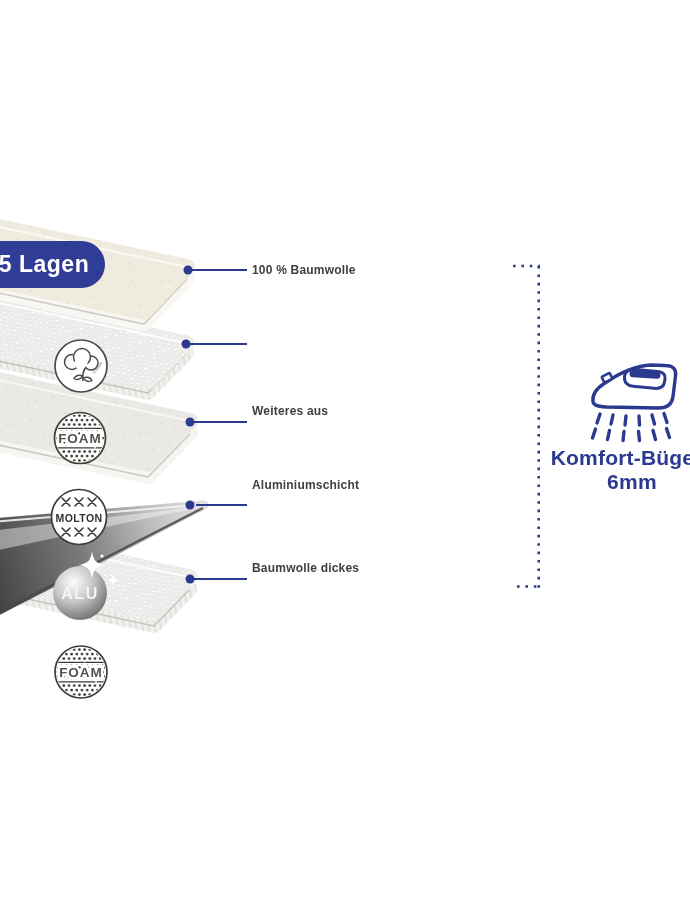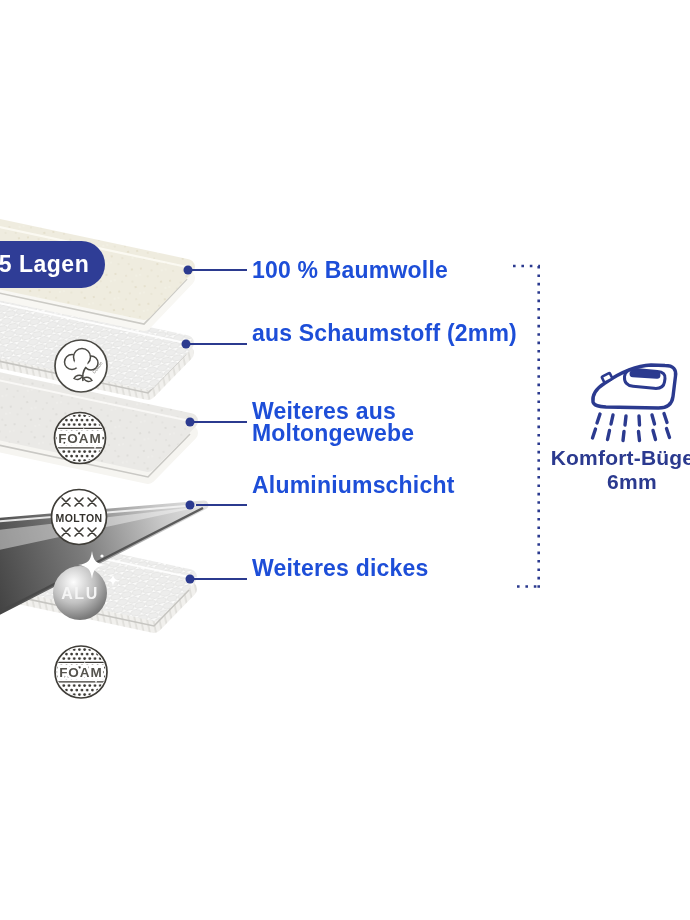--- a/index.html
+++ b/index.html
@@ -3,22 +3,22 @@
 <meta charset="utf-8">
 <style>
   html,body{margin:0;padding:0;}
   body{
     width:690px;height:920px;overflow:hidden;position:relative;background:#ffffff;
     font-family:"Liberation Sans",sans-serif;
   }
   svg{position:absolute;left:0;top:0;}
   svg text{font-family:"Liberation Sans",sans-serif;}
   .layer-label{
-    position:absolute;left:252px;color:#1d4ed8;font-weight:700;font-size:23px;
-    line-height:22px;letter-spacing:.2px;white-space:nowrap;
+    position:absolute;left:252px;color:#404040;font-weight:700;font-size:12px;
+    line-height:22px;letter-spacing:.2px;white-space:nowrap;text-align:right;
   }
   .layer-label span{display:block;}
   .callout{
     position:absolute;left:632px;top:446px;transform:translateX(-50%);
     text-align:center;color:#2b3a8f;font-weight:700;
   }
   .callout .title{font-size:21px;line-height:24px;white-space:nowrap;letter-spacing:.2px;}
   .callout .value{font-size:21px;line-height:24px;letter-spacing:.3px;}
 </style>
 </head>
@@ -219,30 +219,28 @@
       <path d="M7.5,73 L4.5,82 M21.5,74.5 L19.5,83.5 M36,75.5 L35,84.5 M50.5,75.5 L51.5,84.5 M65,74.5 L67.5,83.5 M78.5,72.5 L81.5,81.5"></path>
     </g>
   </g>
 </svg>
 
 <div class="layer-label" style="top:259px">
   <span>100 % Baumwolle</span>
   <span></span>
 </div>
 <div class="layer-label" style="top:322px">
-  <span>aus Schaumstoff (2mm)</span>
 </div>
 <div class="layer-label" style="top:400px">
   <span>Weiteres aus</span>
-  <span>Moltongewebe</span>
 </div>
 <div class="layer-label" style="top:474px">
   <span>Aluminiumschicht</span>
   <span></span>
 </div>
 <div class="layer-label" style="top:557px">
-  <span>Weiteres dickes</span>
+  <span>Baumwolle dickes</span>
 </div>
 
 <div class="callout">
   <div class="title">Komfort-Bügeln</div>
   <div class="value">6mm</div>
 </div>
 
 </body></html>

